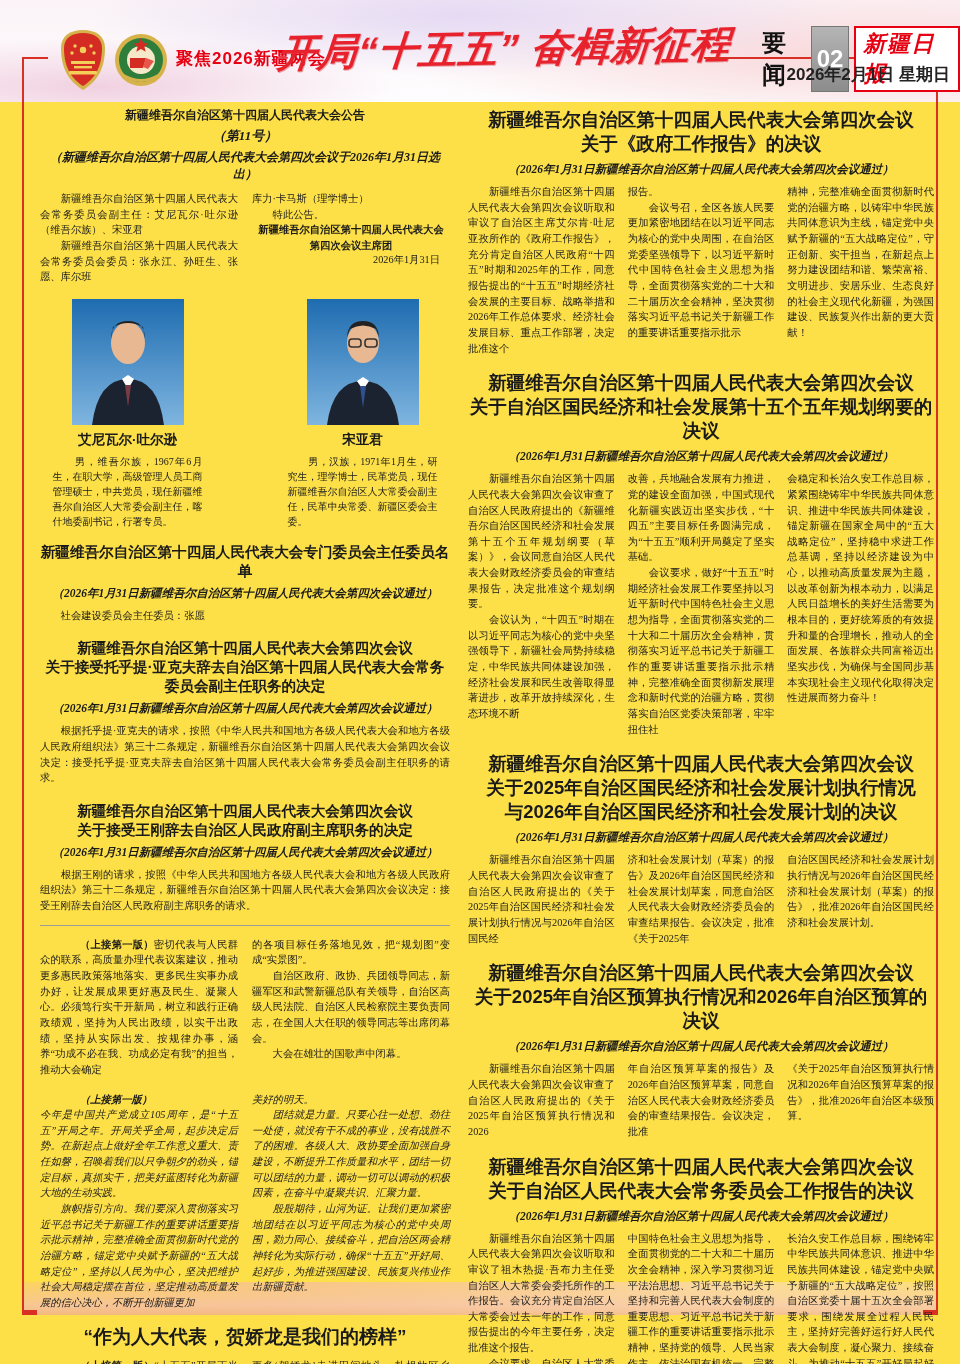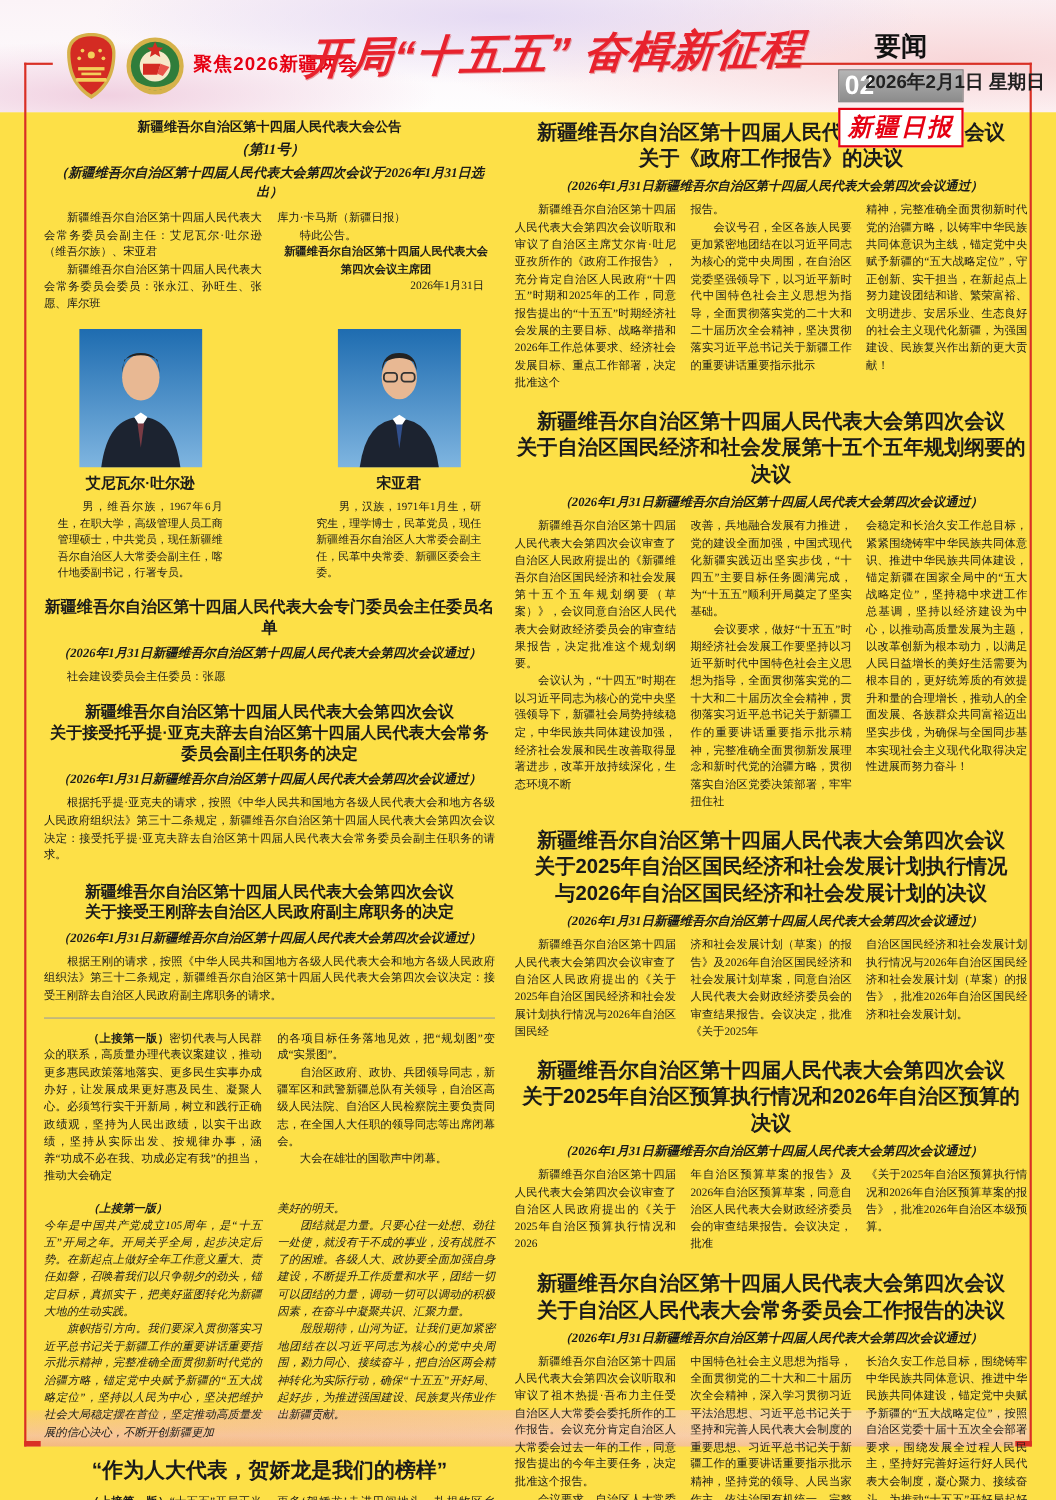--- a/index.html
+++ b/index.html
@@ -14,21 +14,21 @@
       linear-gradient(#fbf3f7,#fefdfe);}
   .emblem{position:absolute;top:28px;}
   .emblem.national{left:58px;}
   .emblem.cppcc{left:114px;}
   .focus-label{position:absolute;left:176px;top:47px;font-family:"Liberation Sans","DejaVu Sans",sans-serif;
     font-weight:bold;font-size:17px;color:#e60012;letter-spacing:1px;}
   .calligraphy{position:absolute;left:278px;top:22px;width:430px;text-align:center;
     font-family:"Liberation Sans","DejaVu Sans",sans-serif;font-weight:bold;font-style:italic;
     font-size:39px;color:#e8222d;letter-spacing:1px;transform:skewX(-6deg) rotate(-1.2deg);
     text-shadow:1px 1px 0 rgba(200,20,20,.35);white-space:nowrap;}
-  .topbox{position:absolute;left:762px;top:26px;display:flex;align-items:stretch;gap:5px;z-index:3;flex-direction:column;}
+  .topbox{position:absolute;left:762px;top:26px;display:flex;align-items:stretch;gap:5px;z-index:3;}
   .topbox .yaowen{font-family:"Liberation Sans","DejaVu Sans",sans-serif;font-weight:bold;font-size:24px;
     color:#111;align-self:center;}
   .topbox .pagenum{background:linear-gradient(#b5b5b5,#8c8c8c);color:#fff;border:1px solid #777;
     font-family:"Liberation Sans","DejaVu Sans",sans-serif;font-size:24px;font-weight:bold;
     padding:0 5px;display:flex;align-items:center;}
   .topbox .masthead{border:2px solid #e60012;background:#fff;color:#e60012;
     font-family:"Liberation Sans","DejaVu Sans",sans-serif;font-weight:bold;font-style:italic;
     font-size:22px;padding:1px 7px;display:flex;align-items:center;letter-spacing:2px;}
   .dateline{position:absolute;right:10px;top:63px;font-family:"Liberation Sans","DejaVu Sans",sans-serif;
     font-weight:bold;font-size:17px;color:#222;z-index:3;}
@@ -139,21 +139,21 @@
     <article>
       <div class="a-title">新疆维吾尔自治区第十四届人民代表大会公告</div>
       <div class="a-no">（第11号）</div>
       <div class="a-note">（新疆维吾尔自治区第十四届人民代表大会第四次会议于2026年1月31日选出）</div>
       <div class="cols2">
         <div>
           <p class="jtext">　　新疆维吾尔自治区第十四届人民代表大会常务委员会副主任：艾尼瓦尔·吐尔逊（维吾尔族）、宋亚君
 　　新疆维吾尔自治区第十四届人民代表大会常务委员会委员：张永江、孙旺生、张愿、库尔班</p>
         </div>
         <div>
-          <p class="jtext">库力·卡马斯（新疆日报）</p>
+          <p class="jtext">库力·卡马斯（理学博士）</p>
           <p class="jtext">　　特此公告。</p>
           <p class="closing-org">新疆维吾尔自治区第十四届人民代表大会
 第四次会议主席团</p>
           <p class="closing-date">2026年1月31日</p>
         </div>
       </div>
       <div class="photos">
         <figure class="photo-fig" style="margin:0">
           <svg width="112" height="126" viewBox="0 0 112 126">
             <defs>

